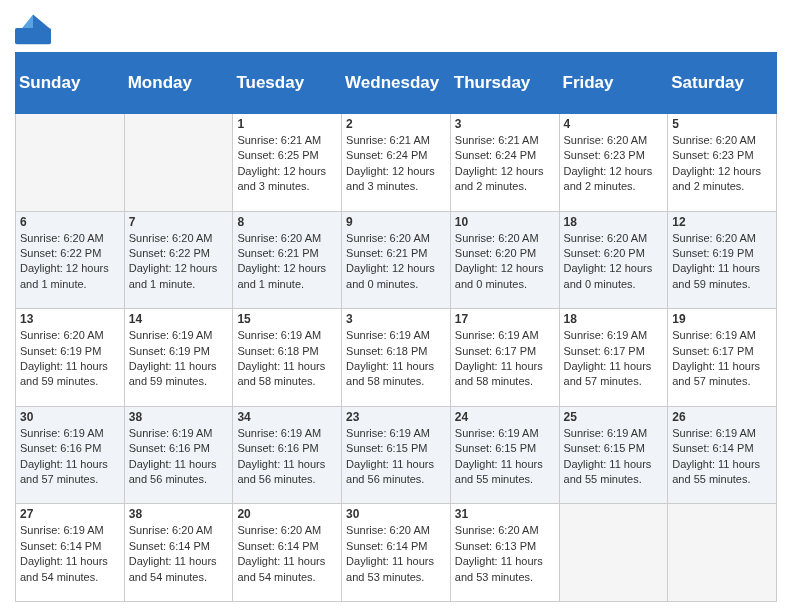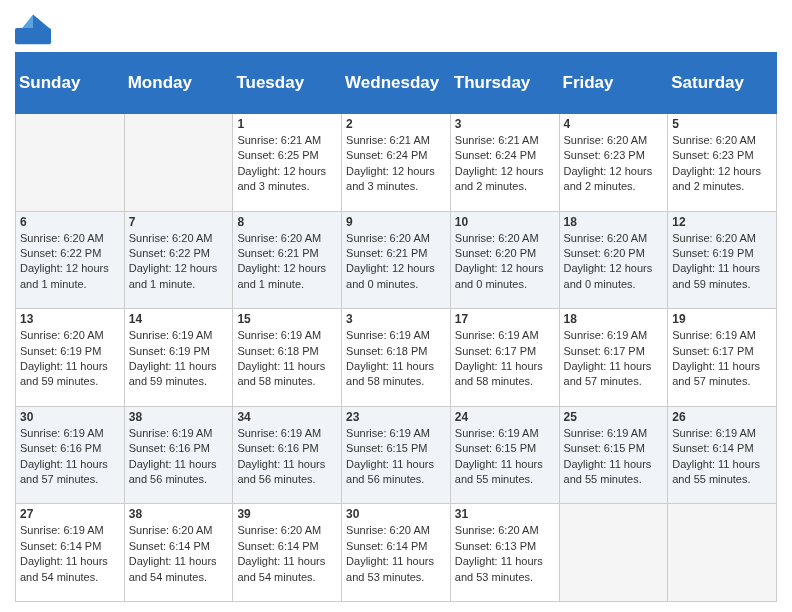--- a/index.html
+++ b/index.html
@@ -334,21 +334,21 @@
 and 54 minutes.</div>
           </td>
           <td>
             <span class="day-num">38</span>
             <div class="day-info" style="white-space: pre-line;">Sunrise: 6:20 AM
 Sunset: 6:14 PM
 Daylight: 11 hours
 and 54 minutes.</div>
           </td>
           <td>
-            <span class="day-num">39</span>
+            <span class="day-num">20</span>
             <div class="day-info" style="white-space: pre-line;">Sunrise: 6:20 AM
 Sunset: 6:14 PM
 Daylight: 11 hours
 and 54 minutes.</div>
           </td>
           <td>
             <span class="day-num">30</span>
             <div class="day-info" style="white-space: pre-line;">Sunrise: 6:20 AM
 Sunset: 6:14 PM
 Daylight: 11 hours

